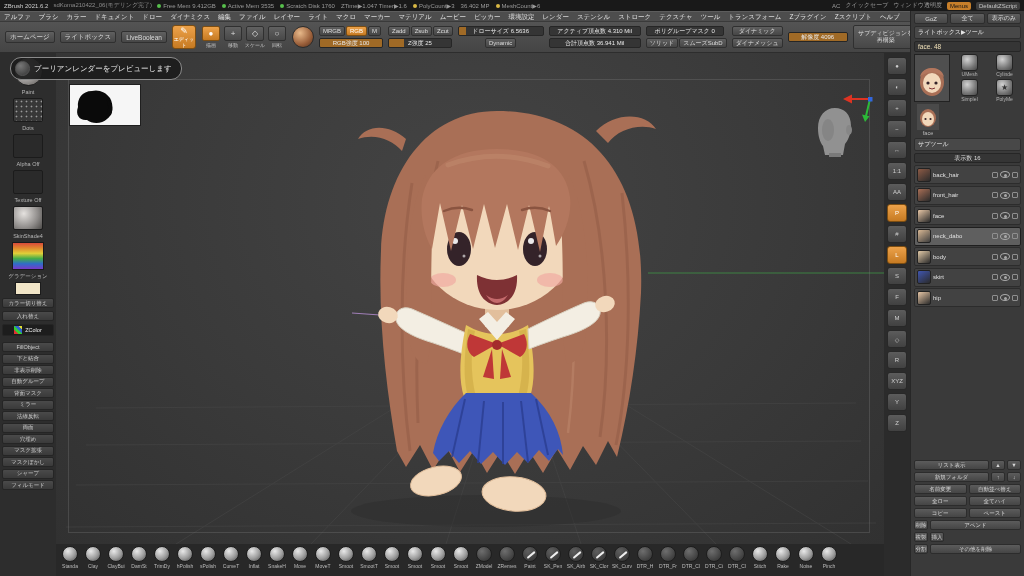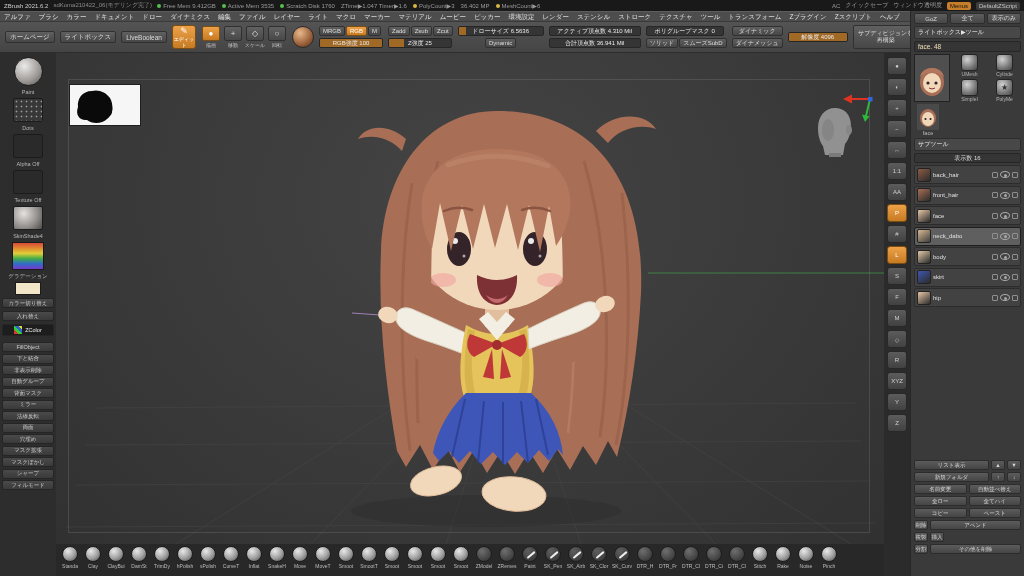--- a/index.html
+++ b/index.html
@@ -311,20 +311,24 @@
     <div class="tb-col">
       <div class="slider w60">
         <div class="fill" style="width:100%"></div>
         <div class="lbl">解像度 4096</div>
       </div>
     </div>
 
     <button class="tb-btn two-line">サブディビジョンを再構築</button>
   </div>
 
+  <div id="tooltip">
+    <span class="tt-icon"></span>
+    <span>ブーリアンレンダーをプレビューします</span>
+  </div>
 
   <div id="leftbar">
     <div class="lb-sphere"></div>
     <div class="lb-label">Paint</div>
     <div class="lb-sq dots"></div>
     <div class="lb-label">Dots</div>
     <div class="lb-sq"></div>
     <div class="lb-label">Alpha Off</div>
     <div class="lb-sq"></div>
     <div class="lb-label">Texture Off</div>

